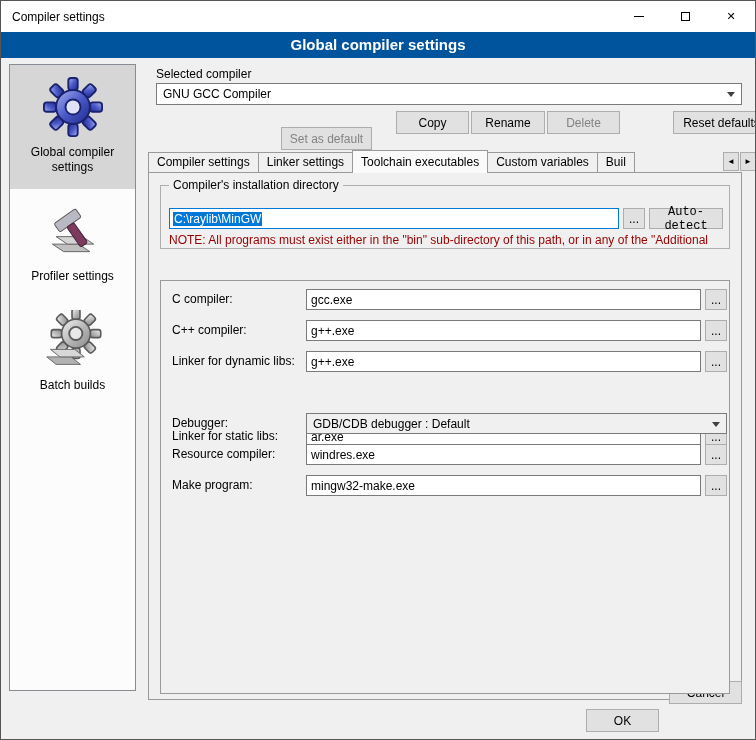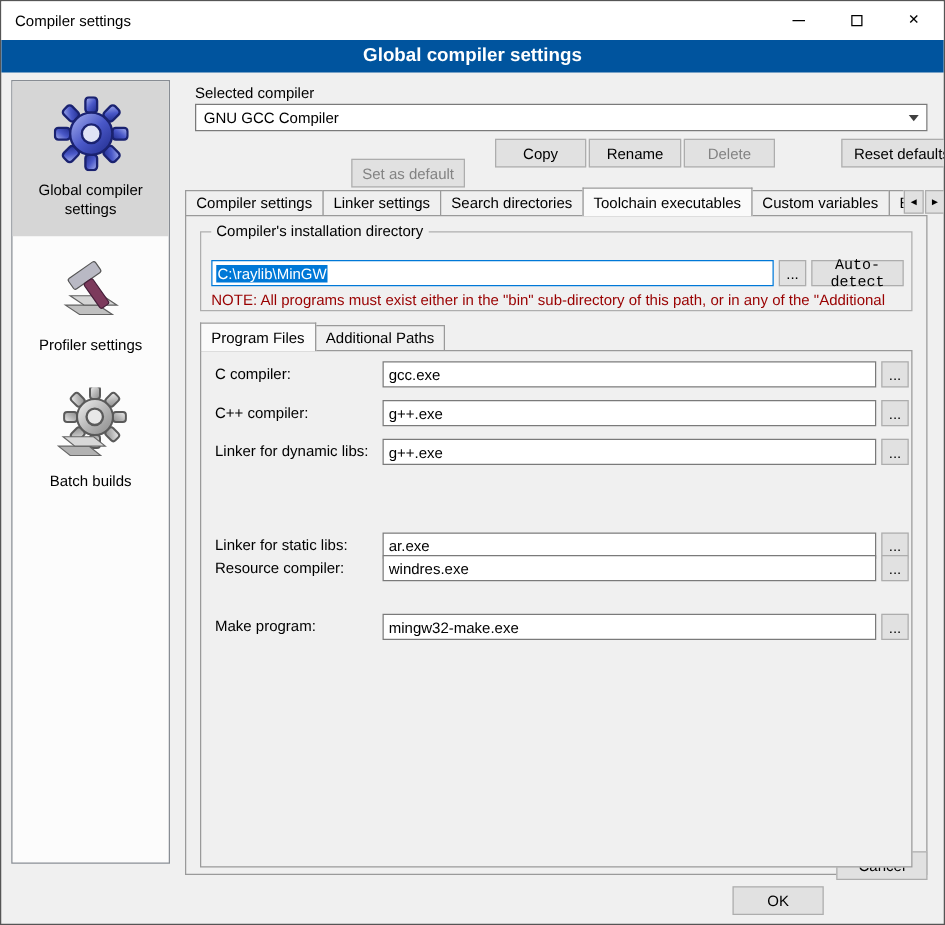--- a/index.html
+++ b/index.html
@@ -162,44 +162,39 @@
 
   <button class="btn disabled" style="left:280px; top:110px; width:91px; height:23px;margin-top:16px;" disabled="">Set as default</button>
   <button class="btn" style="left:395px; top:110px; width:73px; height:23px;">Copy</button>
   <button class="btn" style="left:470px; top:110px; width:74px; height:23px;">Rename</button>
   <button class="btn disabled" style="left:546px; top:110px; width:73px; height:23px;" disabled="">Delete</button>
   <button class="btn" style="left:672px; top:110px; width:97px; height:23px;">Reset defaults</button>
 
   <div class="tabstrip" style="left:147px; top:148px; width:575px; height:24px;">
     <div class="tab">Compiler settings</div>
     <div class="tab">Linker settings</div>
-    <div class="tab">Search directories</div>
     <div class="tab active">Toolchain executables</div>
     <div class="tab">Custom variables</div>
     <div class="tab">Buil</div>
   </div>
   <button class="btn arrow-btn" style="left:722px; top:151px; width:16px; height:19px;">◄</button>
   <button class="btn arrow-btn" style="left:739px; top:151px; width:16px; height:19px;">►</button>
 
   <div class="panel" style="left:147px; top:171px; width:594px; height:528px;"></div>
 
   <div class="groupbox" style="left:159px; top:184px; width:570px; height:64px; z-index:6;">
     <span class="group-title">Compiler's installation directory</span>
     <div class="input-div focused" style="left:8px; top:22px; width:450px; height:21px;">
       <span class="sel">C:\raylib\MinGW</span>
     </div>
     <button class="btn" style="left:462px; top:22px; width:22px; height:21px;">...</button>
     <button class="btn" style="left:488px; top:22px; width:74px; height:21px;font-family:Liberation Mono, monospace;">Auto-detect</button>
     <span class="note" style="left:8px; top:47px; width:554px;">NOTE: All programs must exist either in the "bin" sub-directory of this path, or in any of the "Additional</span>
   </div>
 
-  <div class="tabstrip" style="left:159px; top:256px; width:300px; height:24px; z-index:6;">
-    <div class="tab active">Program Files</div>
-    <div class="tab">Additional Paths</div>
-  </div>
   <div class="panel" style="left:159px; top:279px; width:570px; height:414px; z-index:5;"></div>
 
   <div class="row" style="top:288px;">
     <span class="fld-label">C compiler:</span>
     <input class="txt fld-input" value="gcc.exe" style="">
     <button class="btn browse">...</button>
   </div>
   <div class="row" style="top:319px;">
     <span class="fld-label">C++ compiler:</span>
     <input class="txt fld-input" value="g++.exe" style="">
@@ -208,26 +203,33 @@
   <div class="row" style="top:350px;">
     <span class="fld-label">Linker for dynamic libs:</span>
     <input class="txt fld-input" value="g++.exe" style="">
     <button class="btn browse">...</button>
   </div>
   <div class="row" style="top:381px;margin-top:44px;">
     <span class="fld-label">Linker for static libs:</span>
     <input class="txt fld-input" value="ar.exe" style="">
     <button class="btn browse">...</button>
   </div>
+  <div class="row" style="top:412px;">
+    <span class="fld-label">Debugger:</span>
+    <div class="combo gray">
+      <span>GDB/CDB debugger : Default</span>
+      <span class="arrow"></span>
+    </div>
+  </div>
   <div class="row" style="top:443px;">
     <span class="fld-label">Resource compiler:</span>
     <input class="txt fld-input" value="windres.exe" style="">
     <button class="btn browse">...</button>
   </div>
-  <div class="row" style="top:474px;margin-top:16px;">
+  <div class="row" style="top:474px;">
     <span class="fld-label">Make program:</span>
     <input class="txt fld-input" value="mingw32-make.exe" style="">
     <button class="btn browse">...</button>
   </div>
 
   <button class="btn" style="left:585px; top:708px; width:73px; height:23px;">OK</button>
   <button class="btn" style="left:668px; top:680px; width:73px; height:23px;">Cancel</button>
 
 </div>
 

